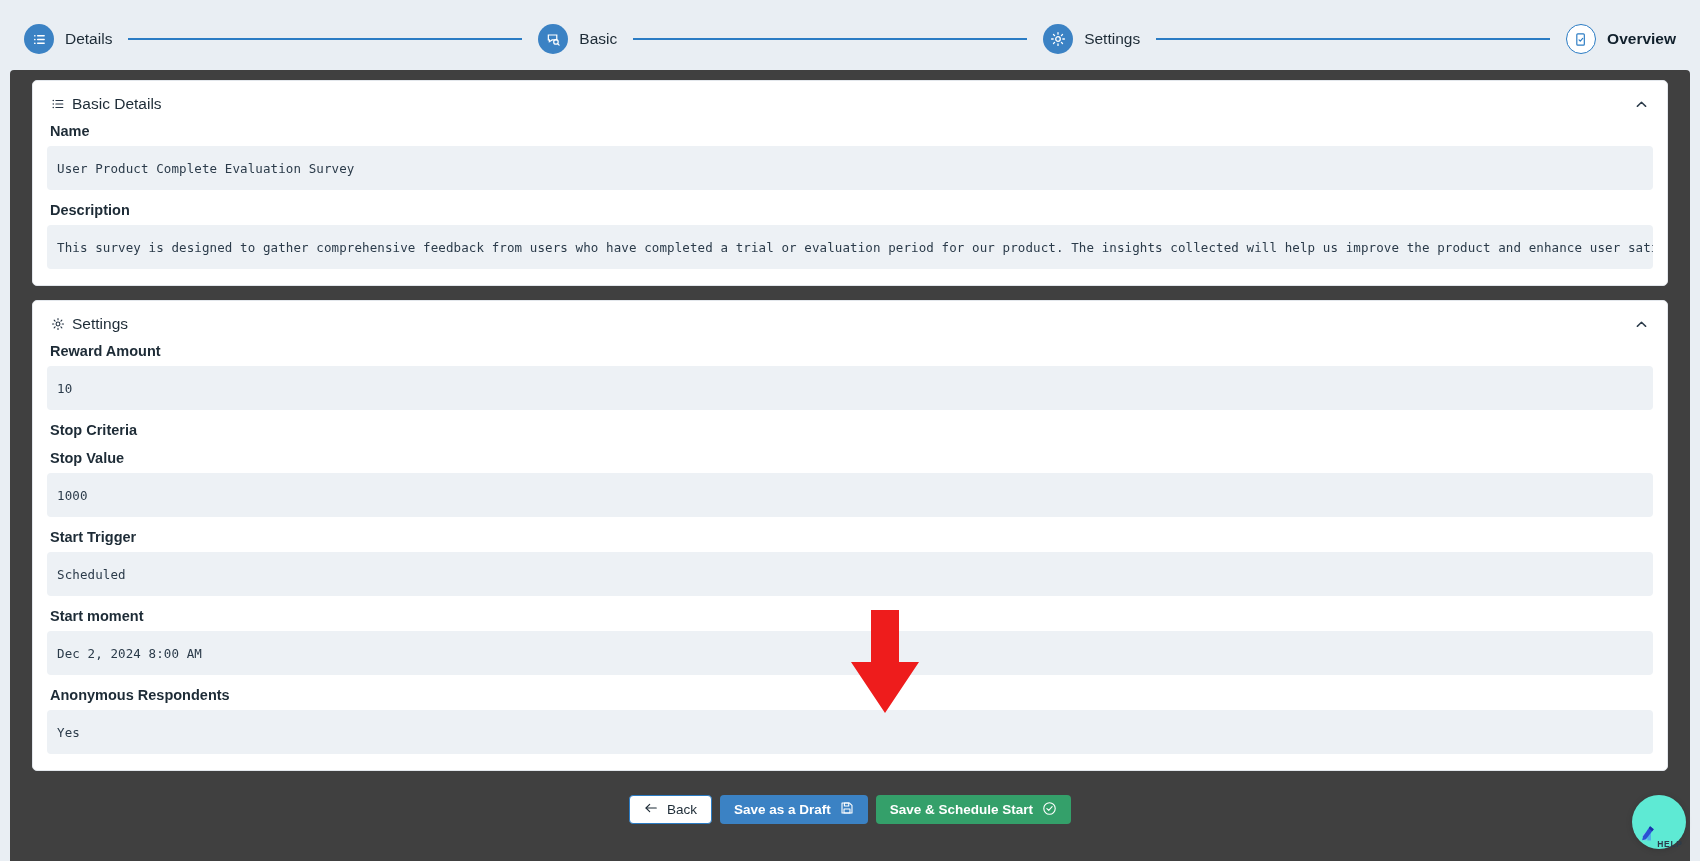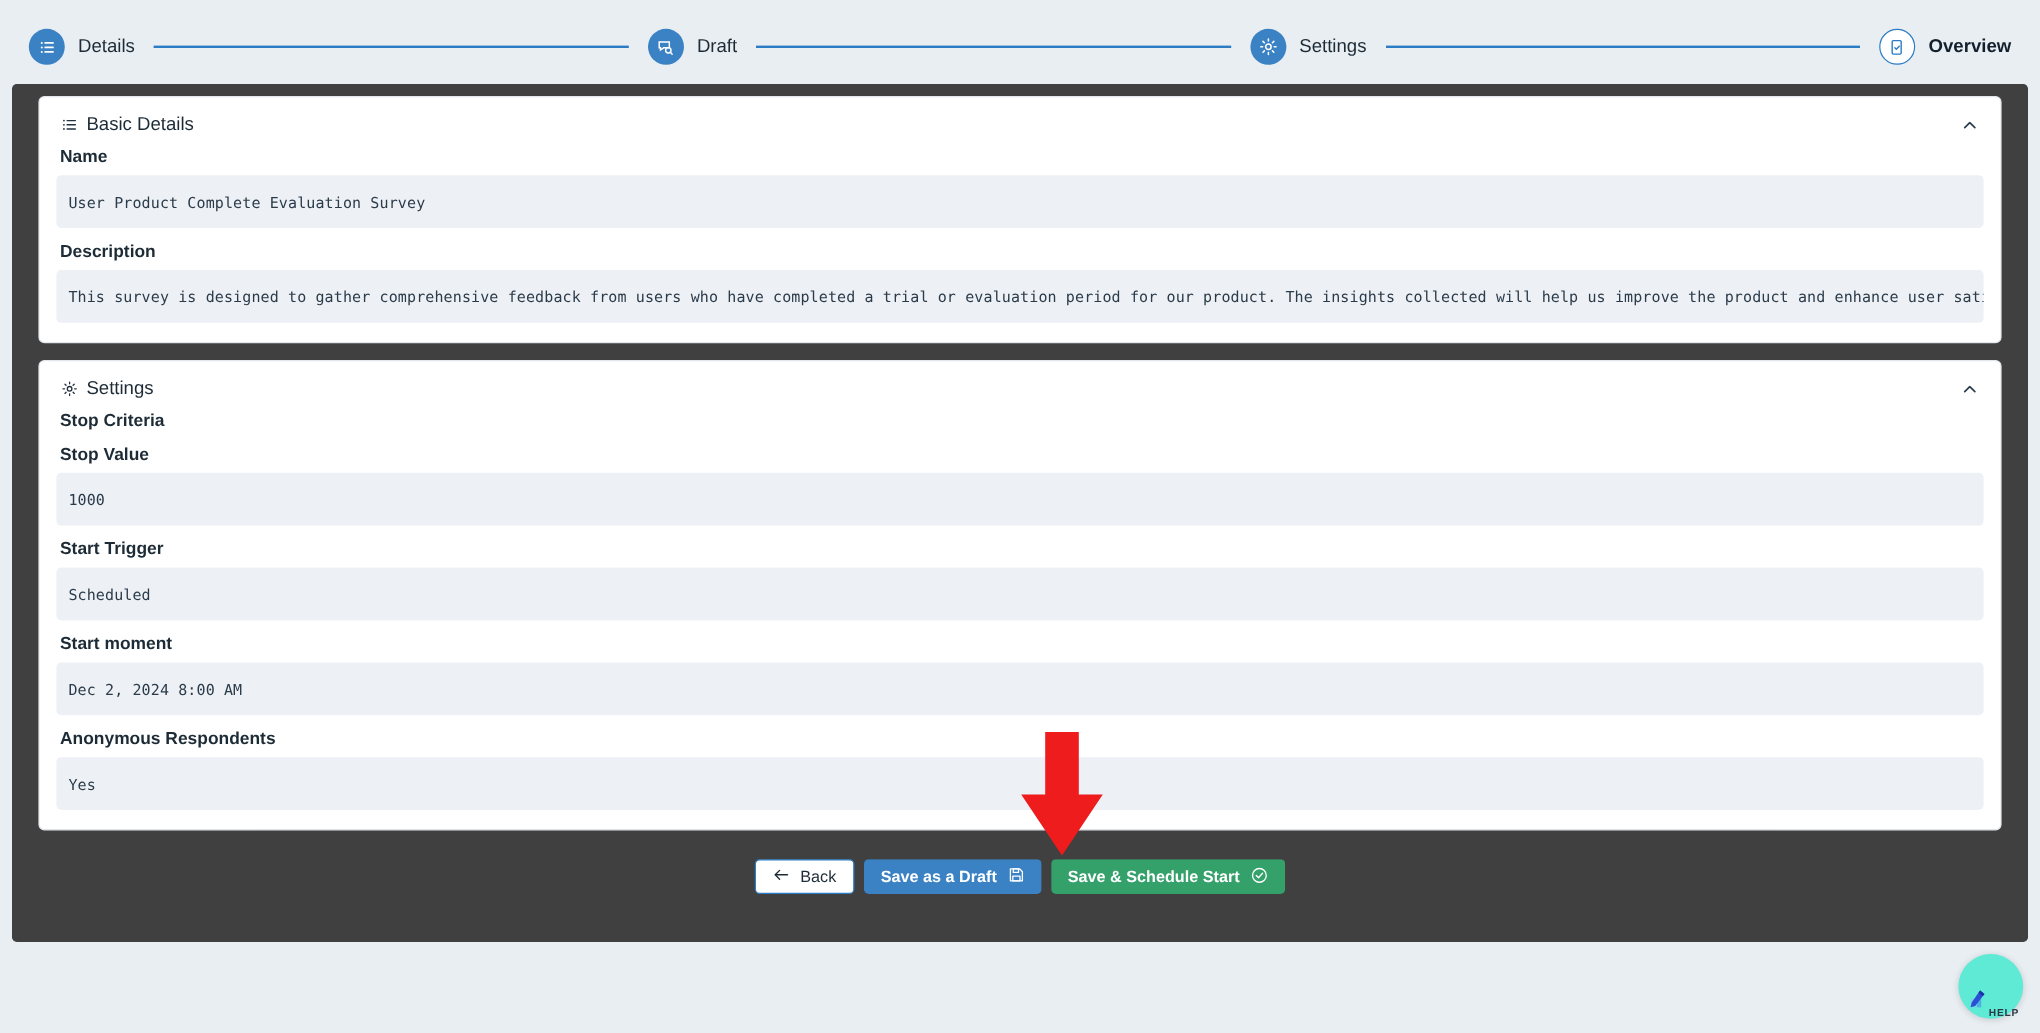--- a/index.html
+++ b/index.html
@@ -189,21 +189,21 @@
     <div class="step-line"></div>
 
     <div class="step">
       <span class="step-circle">
         <svg width="15" height="15" viewBox="0 0 16 16" fill="none" stroke="#fff" stroke-width="1.3" stroke-linecap="round">
           <path d="M2.5 3.2h9v5.2h-5L3.6 10.3V8.4H2.5z"></path>
           <circle cx="10.6" cy="10.6" r="2.4"></circle>
           <line x1="12.4" y1="12.4" x2="14" y2="14"></line>
         </svg>
       </span>
-      <span class="step-label">Draft</span>
+      <span class="step-label">Basic</span>
     </div>
     <div class="step-line"></div>
 
     <div class="step">
       <span class="step-circle">
         <svg width="16" height="16" viewBox="0 0 16 16" fill="none" stroke="#fff" stroke-width="1.3">
           <circle cx="8" cy="8" r="2.3"></circle>
           <path d="M8 1.6v1.6M8 12.8v1.6M14.4 8h-1.6M3.2 8H1.6M12.5 3.5l-1.1 1.1M4.6 11.4l-1.1 1.1M12.5 12.5l-1.1-1.1M4.6 4.6L3.5 3.5" stroke-linecap="round"></path>
         </svg>
       </span>
@@ -264,20 +264,24 @@
           </svg>
         </span>
         <span class="card-title">Settings</span>
         <span class="chevron">
           <svg width="15" height="15" viewBox="0 0 16 16" fill="none" stroke="#2b3b4a" stroke-width="1.5" stroke-linecap="round" stroke-linejoin="round">
             <path d="M3.5 10L8 5.6l4.5 4.4"></path>
           </svg>
         </span>
       </div>
       <div class="card-body">
+        <div class="field">
+          <div class="field-label">Reward Amount</div>
+          <div class="field-value">10</div>
+        </div>
         <div class="field">
           <div class="field-label">Stop Criteria</div>
         </div>
         <div class="field">
           <div class="field-label">Stop Value</div>
           <div class="field-value">1000</div>
         </div>
         <div class="field">
           <div class="field-label">Start Trigger</div>
           <div class="field-value">Scheduled</div>

